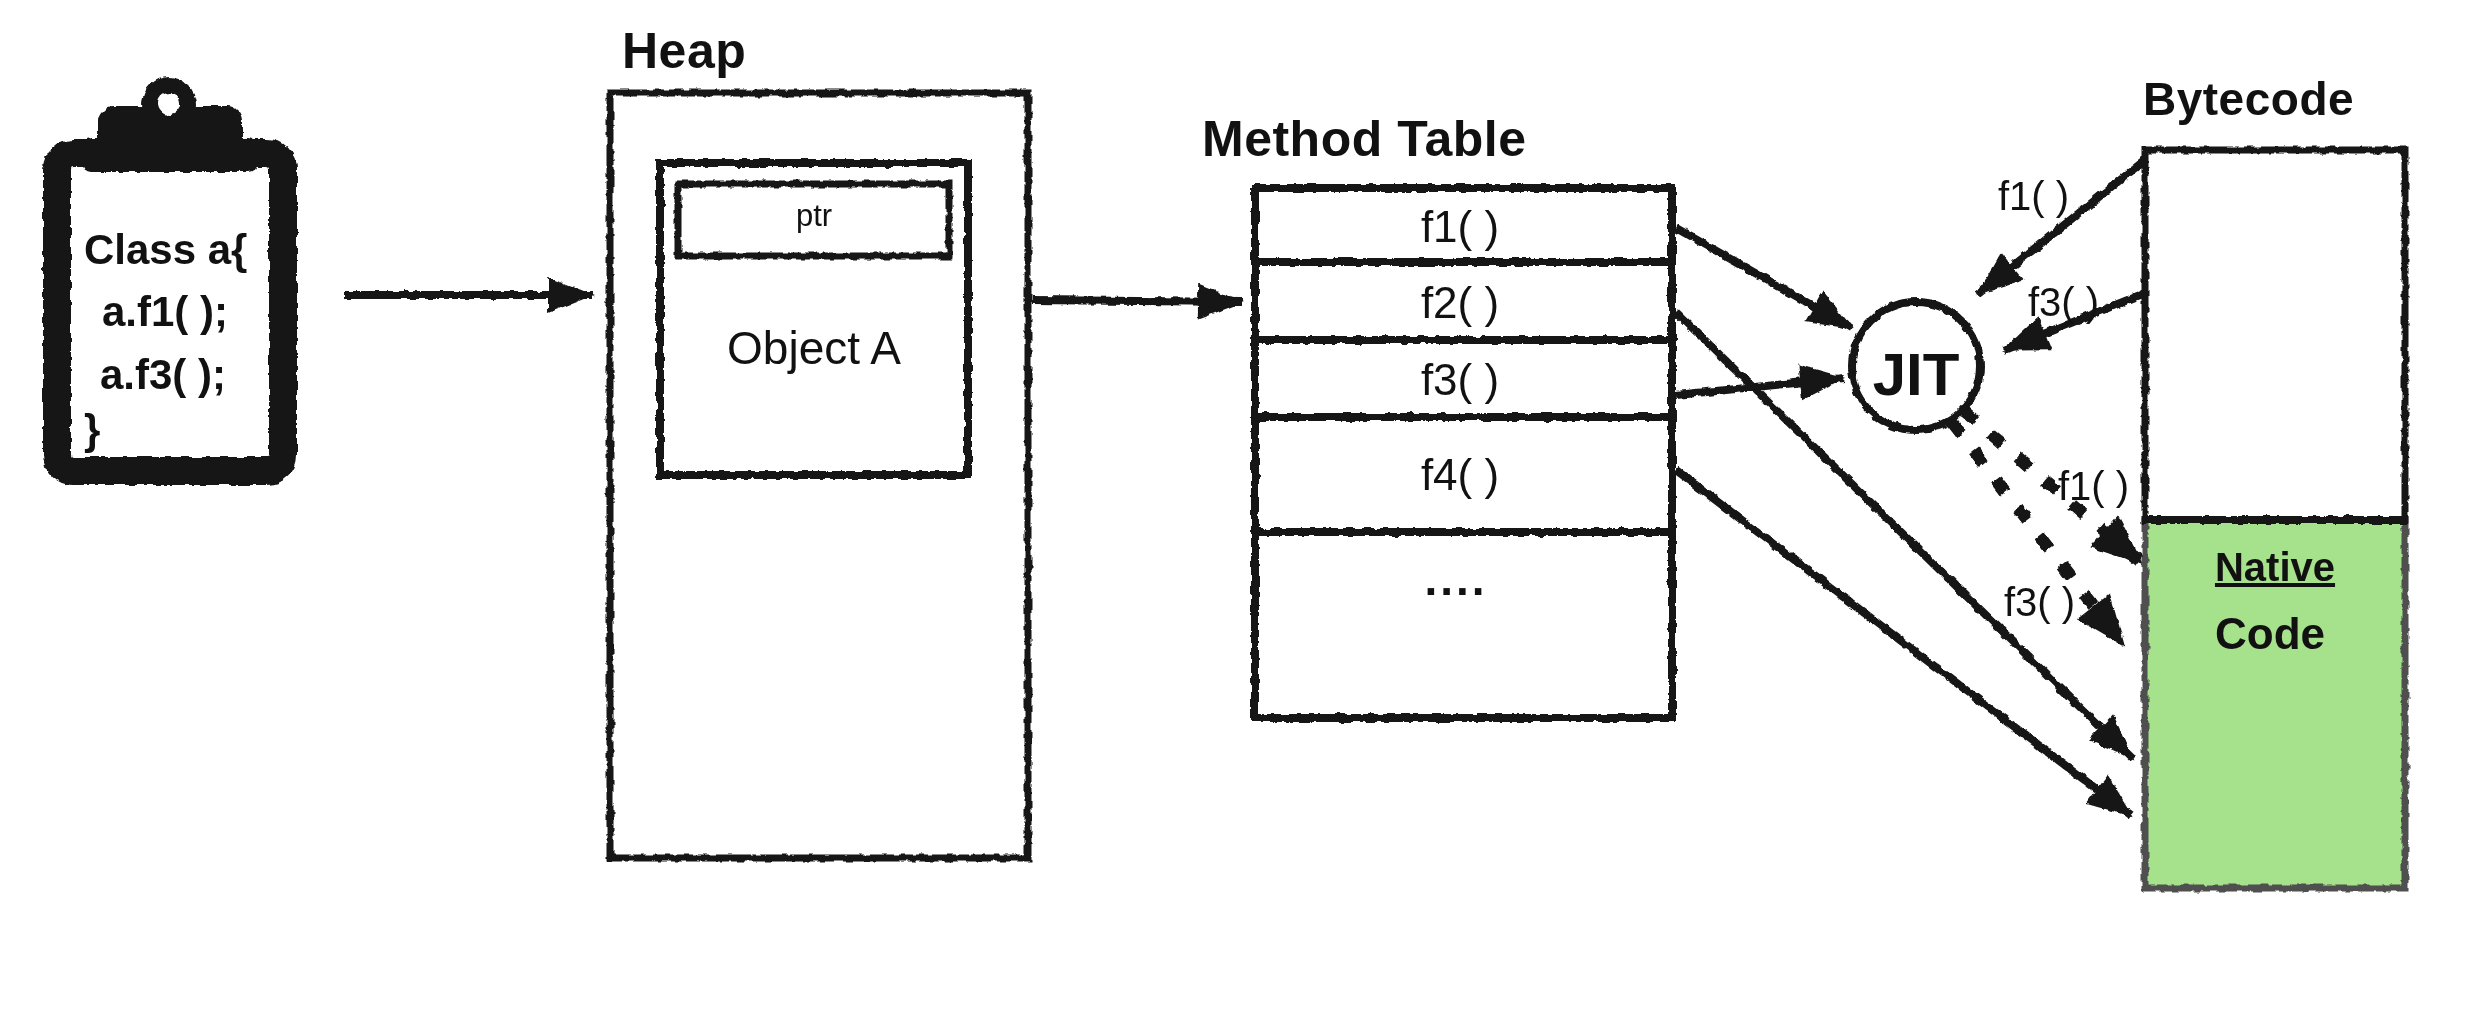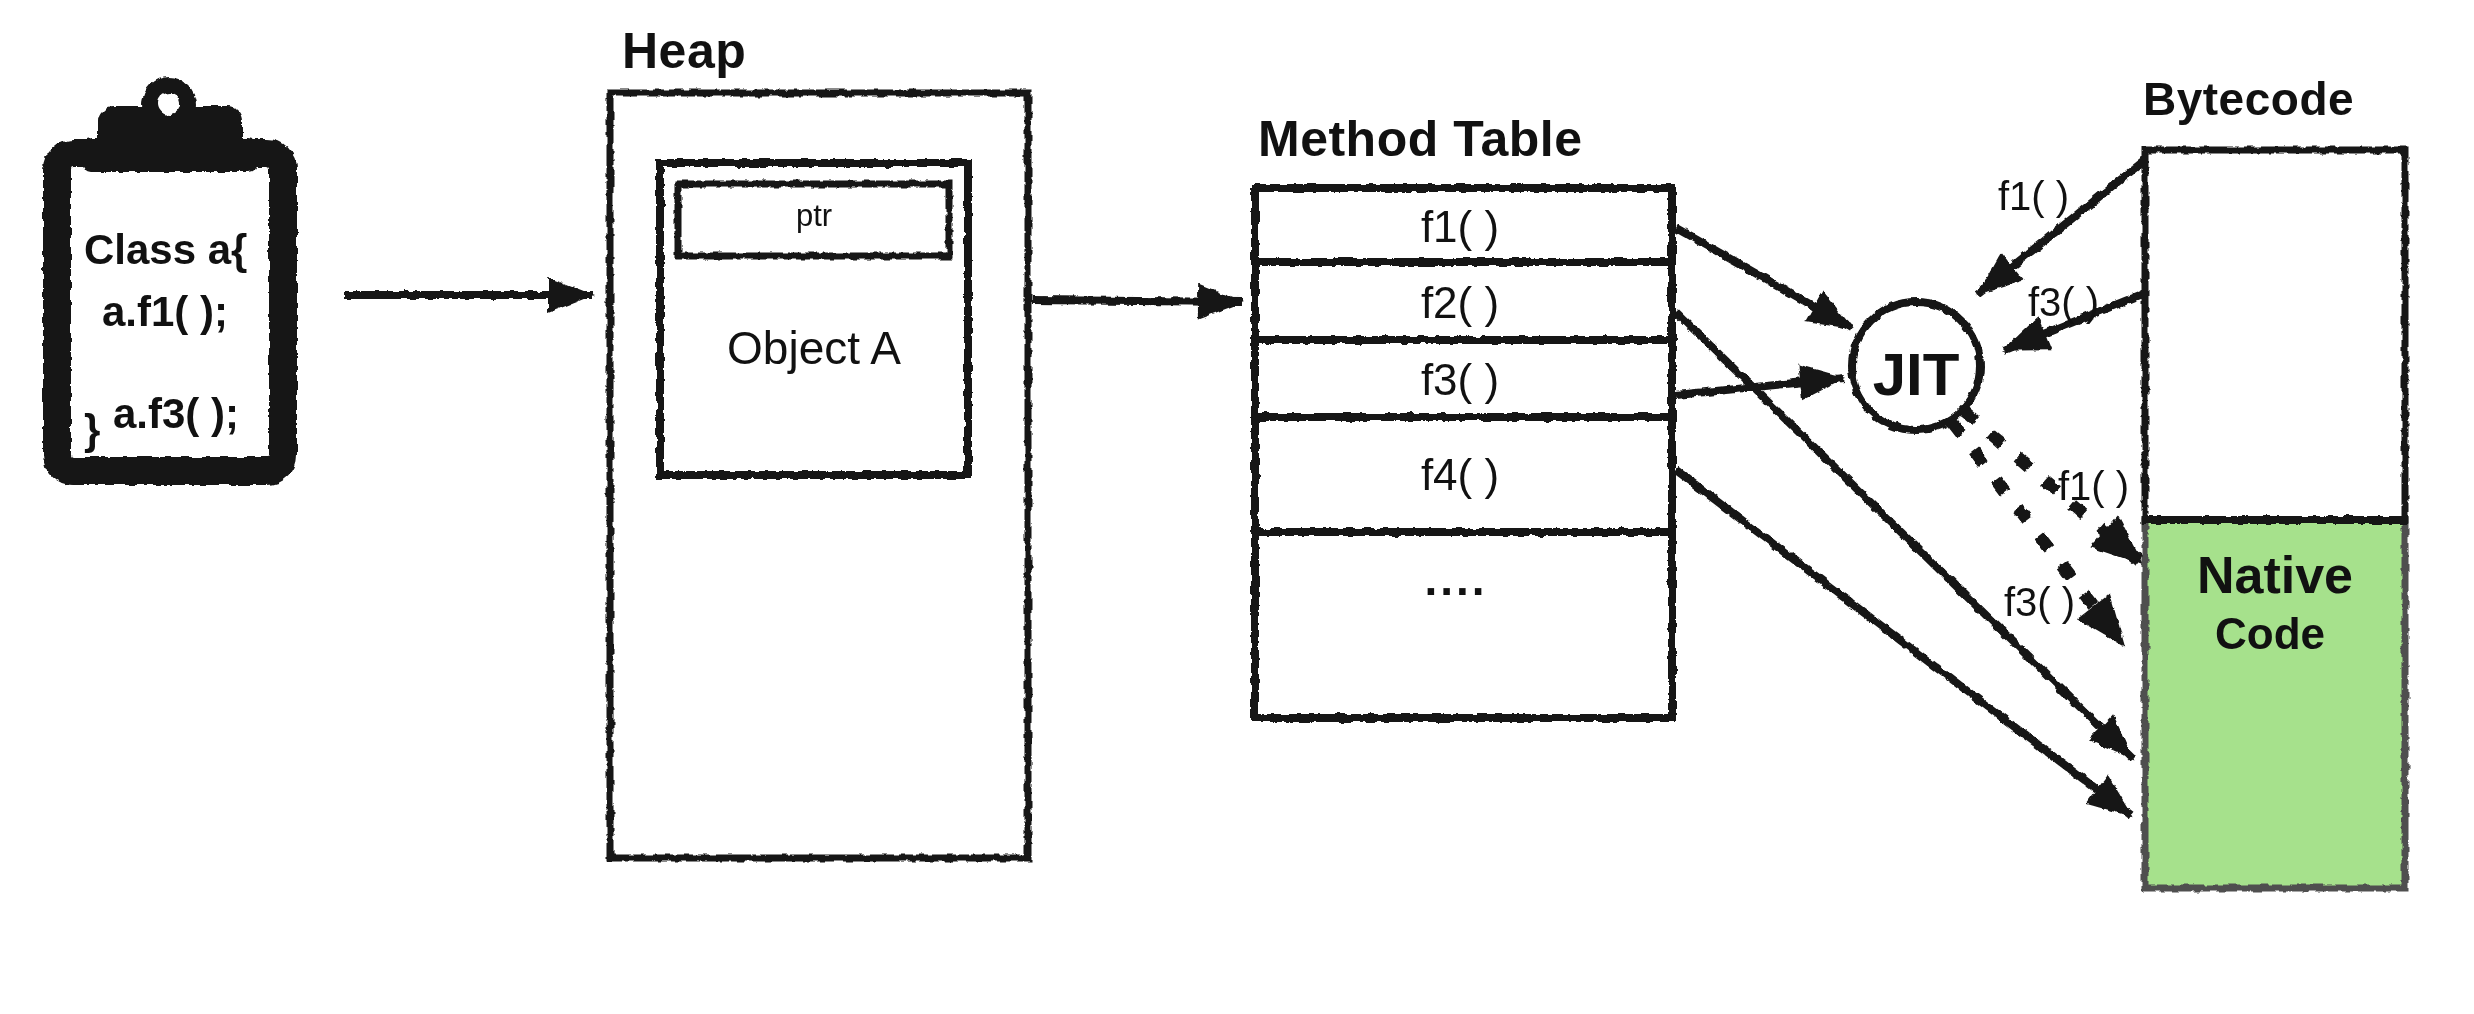--- a/index.html
+++ b/index.html
@@ -107,38 +107,38 @@
       <line x1="1952" y1="422" x2="2124" y2="646" stroke="#141414" stroke-width="12" stroke-dasharray="16 20" marker-end="url(#ahBig)"></line>
 
       <rect x="2145" y="150" width="260" height="370" fill="#ffffff" stroke="#141414" stroke-width="7"></rect>
       <rect x="2145" y="520" width="260" height="368" fill="#a6e18c" stroke="#4f4f4f" stroke-width="7"></rect>
       <line x1="2142" y1="520" x2="2408" y2="520" stroke="#141414" stroke-width="8"></line>
     </g>
   </svg>
 
   <div class="lbl clip-line" style="left:84px;  top:226px;">Class a{</div>
   <div class="lbl clip-line" style="left:102px; top:288px;text-align:center;">a.f1( );</div>
-  <div class="lbl clip-line" style="left:113px; top:351px;margin-top:39px;">a.f3( );</div>
+  <div class="lbl clip-line" style="left:100px; top:351px;">a.f3( );</div>
   <div class="lbl clip-line" style="left:84px;  top:406px;">}</div>
 
   <div class="lbl section-title" style="left:622px; top:22px;">Heap</div>
   <div class="lbl centered" style="left:814px; top:198px; font-size:31px;">ptr</div>
   <div class="lbl centered" style="left:814px; top:321px; font-size:46px;">Object A</div>
 
-  <div class="lbl section-title" style="left:1258px; top:110px;">Method Table</div>
+  <div class="lbl section-title" style="left:1202px; top:110px;">Method Table</div>
   <div class="lbl row-label centered" style="left:1460px; top:202px;">f1( )</div>
   <div class="lbl row-label centered" style="left:1460px; top:278px;">f2( )</div>
   <div class="lbl row-label centered" style="left:1460px; top:355px;">f3( )</div>
   <div class="lbl row-label centered" style="left:1460px; top:450px;">f4( )</div>
   <div class="lbl centered" style="left:1456px; top:552px; font-size:46px; font-weight:bold; letter-spacing:3px;">....</div>
 
   <div class="lbl centered" style="left:1916px; top:340px; font-size:60px; font-weight:bold;">JIT</div>
 
   <div class="lbl section-title" style="left:2143px; top:72px; font-size:46px;text-align:right;">Bytecode</div>
-  <div class="lbl centered" style="left:2275px; top:545px; font-size:52px; font-weight:bold;">Native</div>
+  <div class="lbl centered" style="left:2275px; top:545px; font-size:40px; font-weight:bold;text-decoration:underline;">Native</div>
   <div class="lbl centered" style="left:2270px; top:609px; font-size:44px; font-weight:bold;">Code</div>
 
   <div class="lbl small-flow-label" style="left:1998px; top:174px;">f1( )</div>
   <div class="lbl small-flow-label" style="left:2028px; top:280px;">f3( )</div>
   <div class="lbl small-flow-label" style="left:2058px; top:464px;">f1( )</div>
   <div class="lbl small-flow-label" style="left:2004px; top:580px;">f3( )</div>
 
 </div>
 
 </body></html>

